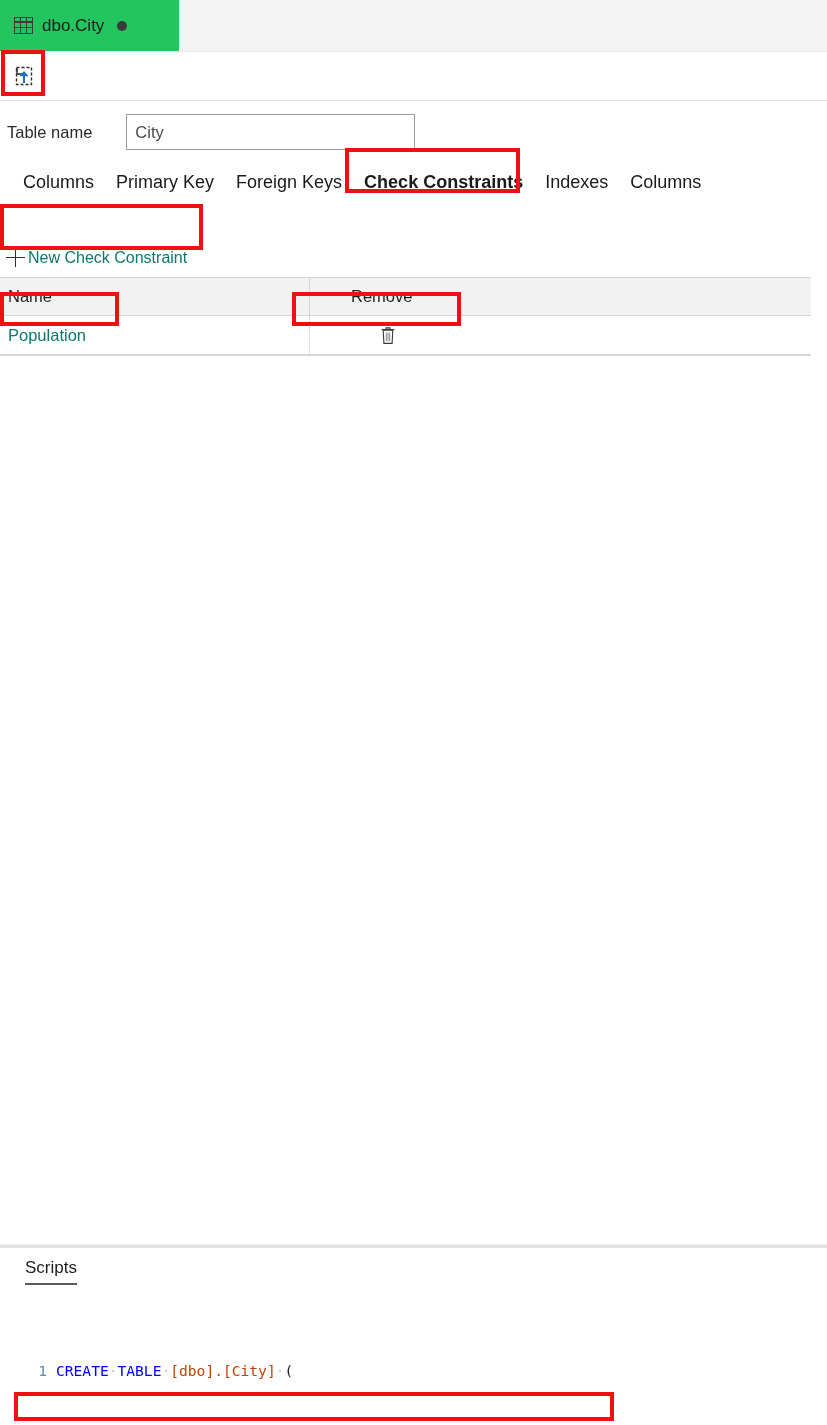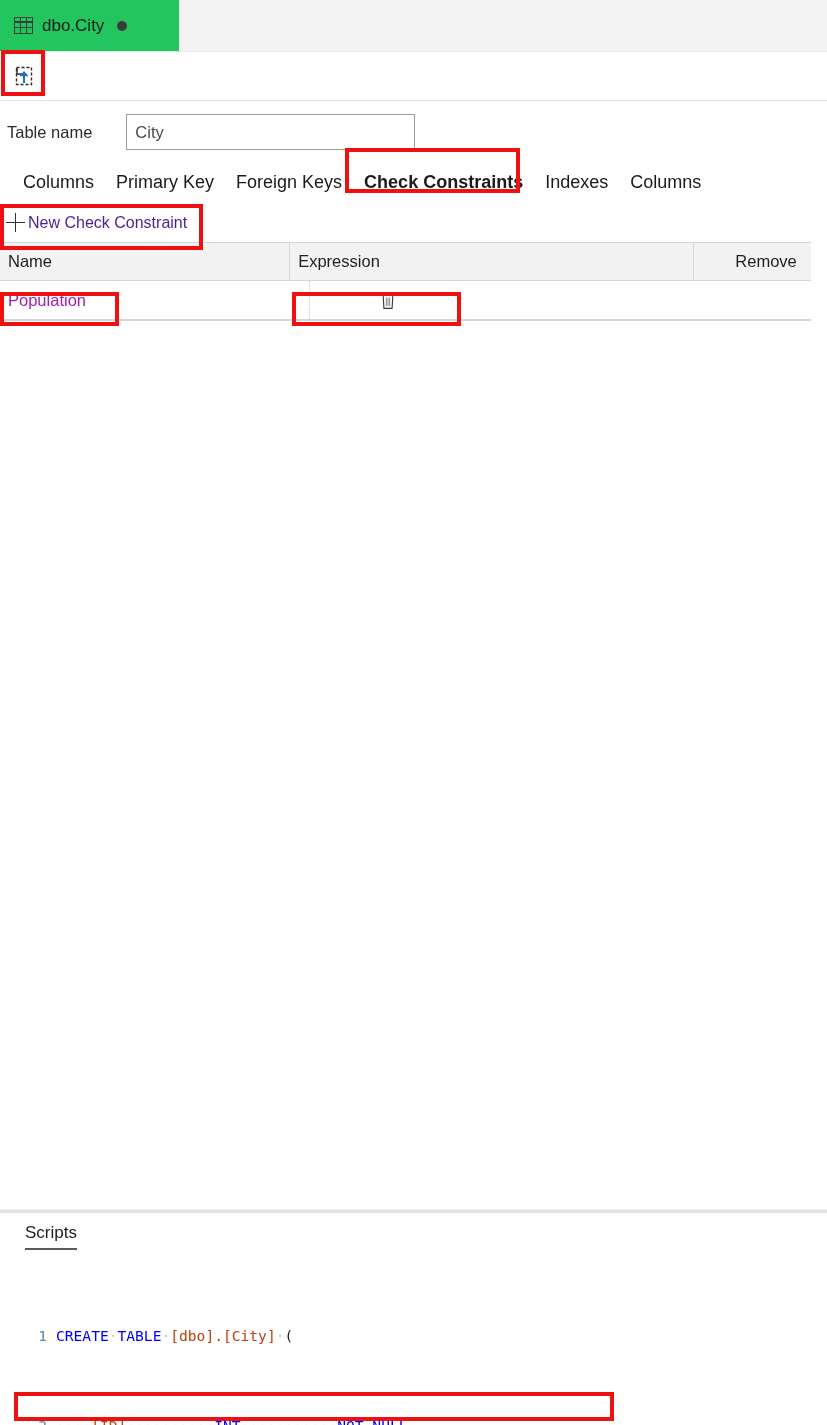--- a/index.html
+++ b/index.html
@@ -133,23 +133,24 @@
   
   .newbtn-row {
     padding: 8px 0 7px 4px;
     display: flex;
   }
   .newbtn {
     display: inline-flex;
     align-items: center;
     gap: 3px;
     font-size: 16px;
-    color: #4c1d95;
+    color: #0f766e;
     cursor: pointer;
     padding: 3px 4px 3px 2px;
+    margin-top: 35px;
   }
   .plus-icon {
     width: 19px;
     height: 19px;
     position: relative;
     display: inline-block;
     flex: 0 0 auto;
   }
   .plus-icon::before, .plus-icon::after {
     content: "";
@@ -189,21 +190,21 @@
 
   .grid-row {
     display: flex;
     height: 38px;
     align-items: center;
     background: #ffffff;
     border-bottom: 1px solid #d6d6d6;
   }
   .grid-row .cell {
     font-size: 16.5px;
-    color: #a21caf;
+    color: #0f766e;
     padding-left: 8px;
     box-sizing: border-box;
     height: 100%;
     display: flex;
     align-items: center;
   }
   .grid-row .col-name { border-right: 1px dotted #c9c9c9; }
   .grid-row .col-expr { border-right: 1px dotted #c9c9c9; }
   .grid-row .col-remove { justify-content: center; padding-left: 0; }
   .trash {
@@ -312,21 +313,20 @@
 <div class="newbtn-row">
   <div class="newbtn">
     <span class="plus-icon"></span>
     <span>New Check Constraint</span>
   </div>
 </div>
 
 <div class="grid">
   <div class="grid-header">
     <div class="cell col-name">Name</div>
-    <div class="cell col-expr">Expression</div>
     <div class="cell col-remove">Remove</div>
   </div>
   <div class="grid-row">
     <div class="cell col-name">Population</div>
     <div class="cell col-remove">
       <svg class="trash" viewBox="0 0 16 19">
         <path d="M1.5 3.5 H14.5" stroke="#3a3a3a" stroke-width="1.1" fill="none"></path>
         <path d="M6 3.2 V1.9 H10 V3.2" stroke="#3a3a3a" stroke-width="1.1" fill="none"></path>
         <path d="M3.2 4.3 H12.8 L12.1 17.4 H3.9 Z" stroke="#3a3a3a" stroke-width="1.1" fill="none"></path>
         <path d="M6.3 6.6 V15.2 M8 6.6 V15.2 M9.7 6.6 V15.2" stroke="#7a7a7a" stroke-width="0.9"></path>

